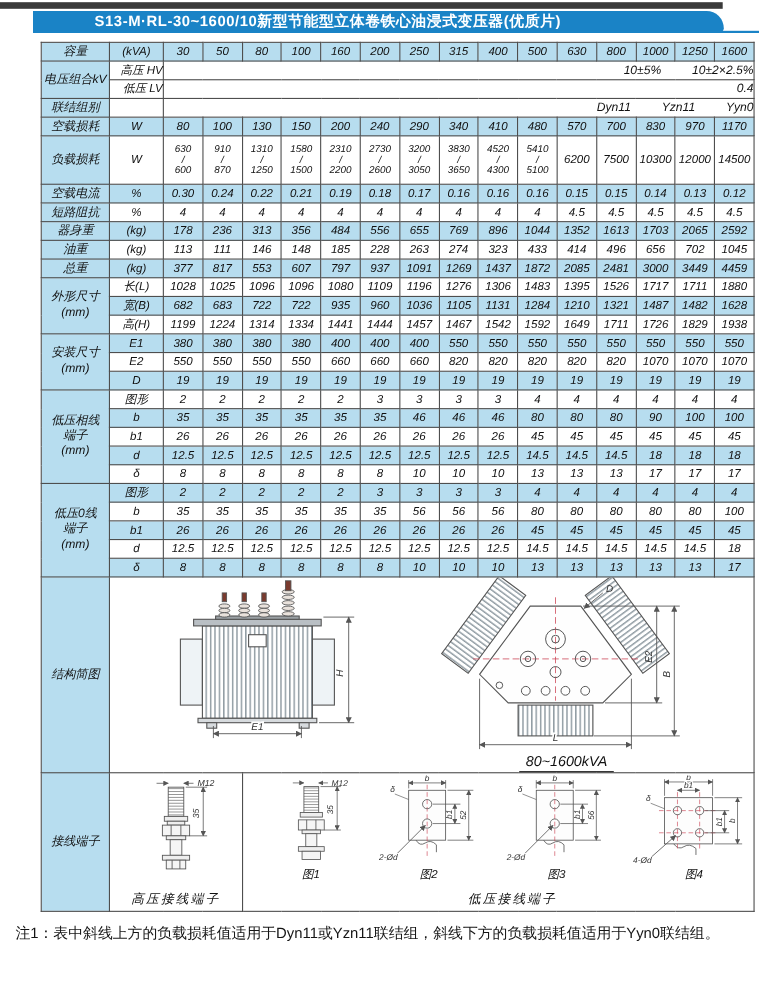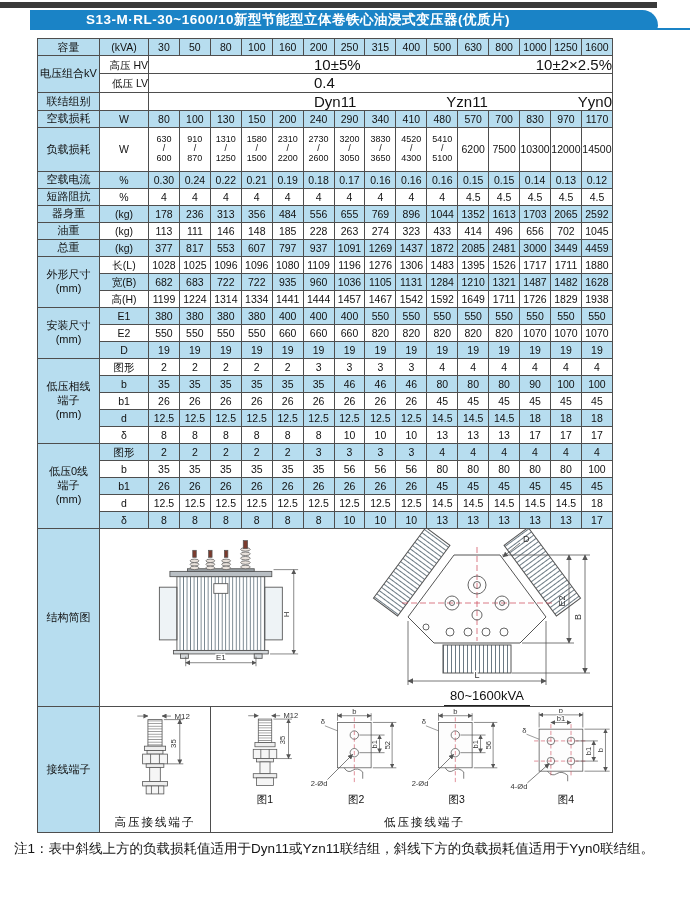--- a/index.html
+++ b/index.html
@@ -5,32 +5,32 @@
   html,body{margin:0;padding:0;background:#fff;}
   #page{position:relative;width:690px;height:900px;background:#fff;overflow:hidden;
         font-family:"Liberation Sans","DejaVu Sans",sans-serif;}
   .top-bar{position:absolute;top:2px;left:0;width:657px;height:6px;background:#3a3a3a;}
   .banner{position:absolute;top:10px;left:30px;width:628px;height:20px;background:#1a83c6;
           border-radius:0 18px 5px 0;}
   .banner-line{position:absolute;top:28px;left:30px;width:660px;height:2px;background:#1a83c6;}
   .banner .title{color:#fff;font-size:13.5px;font-weight:bold;line-height:20px;padding-left:9px;
                  letter-spacing:.5px;white-space:nowrap;margin-left:47px;}
   .table-wrap{position:absolute;top:38px;left:37px;}
-  table{border-collapse:collapse;table-layout:fixed;width:576px;}
+  table{border-collapse:collapse;table-layout:fixed;width:649px;font-style:italic;}
   td{border:1px solid #4e4e4e;text-align:center;vertical-align:middle;padding:0;
      font-size:10.5px;color:#111;line-height:1.15;}
   tr{height:17px;}
   tr.tall{height:44px;}
   .lbl{background:#b7ddef;font-size:11px;}
   .lbl div{line-height:1.25;}
   .blue{background:#b7ddef;}
   .white{background:#fff;}
   .unit.left{text-align:right;padding-left:5px;margin-top:32px;}
   .val.split{font-size:9px;line-height:1.06;}
-  .mwrap{display:flex;justify-content:space-between;gap:44px;margin-left:165px;font-size:15px;}
+  .mwrap{display:flex;justify-content:flex-end;gap:28px;margin-left:165px;font-size:11px;}
   tr.struct-row{height:158px;}
   tr.term-row{height:126px;}
   .diag-cell{background:#fff;}
   .struct-wrap{display:flex;align-items:flex-start;gap:34px;padding-left:26px;}
   .topview-col{display:flex;flex-direction:column;align-items:center;}
   .kva-caption{font-size:13px;color:#111;border-bottom:1.5px solid #222;padding:0 6px 1px;}
   .hv-cell,.lv-cell{vertical-align:middle;background:#fff;}
   .cell-col{display:flex;flex-direction:column;align-items:center;justify-content:space-between;height:120px;padding:2px 13px;}
   .term-caption{font-size:11.5px;color:#111;letter-spacing:2px;}
   .lv-figs{display:flex;justify-content:space-around;align-items:flex-end;width:100%;}

